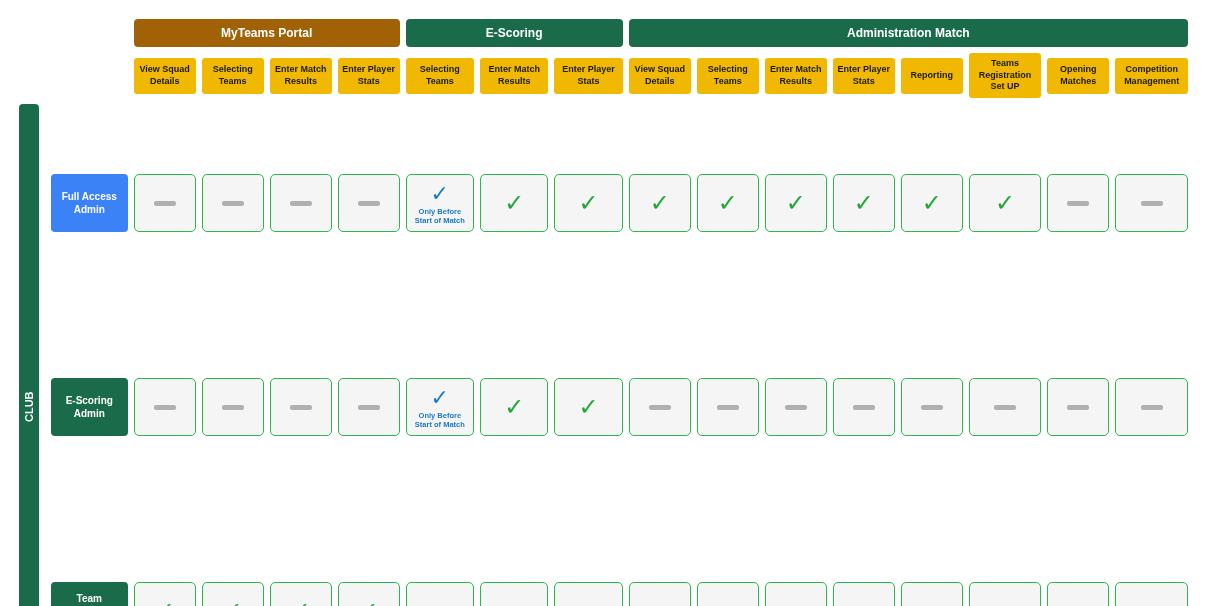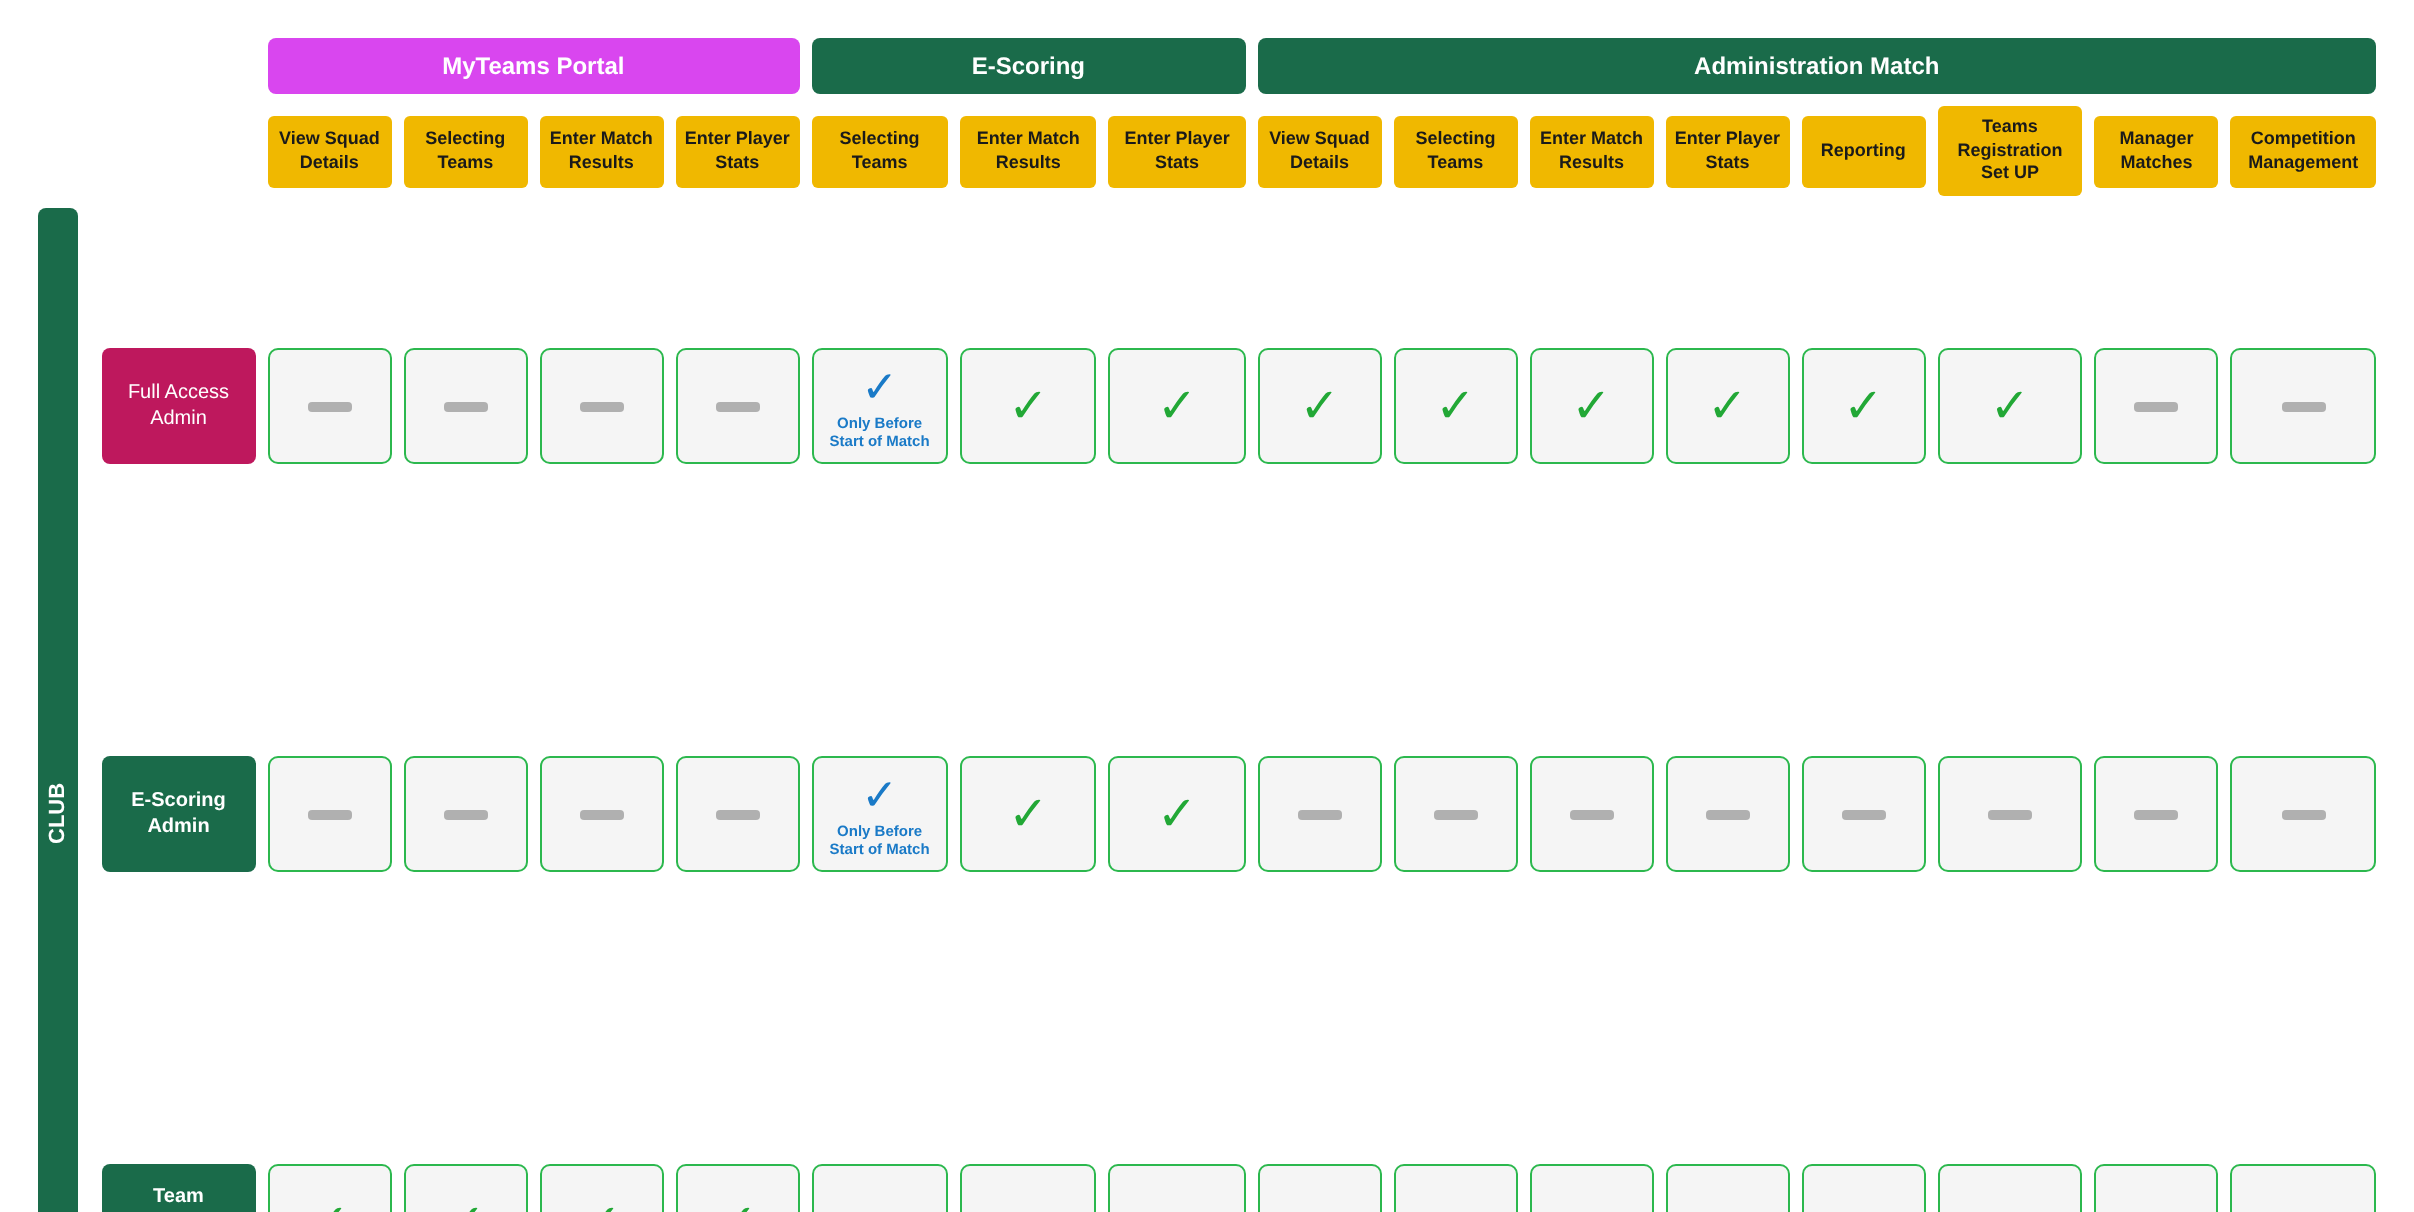--- a/index.html
+++ b/index.html
@@ -14,21 +14,21 @@
 
 <div style="width:1187px; min-height:590px; padding:5px;">
 
   <table style="width:100%; border-collapse:separate; border-spacing:2px;">
 
     <thead>
       <tr>
         <td colspan="2" style="padding:2px;"></td>
 
         <td colspan="4" style="padding:2px;">
-          <div style="background:#d946ef; color:#fff; font-weight:bold; text-align:center; padding:7px 4px; border-radius:4px; font-size:12px;">MyTeams Portal</div>
+          <div style="background:#a16207; color:#fff; font-weight:bold; text-align:center; padding:7px 4px; border-radius:4px; font-size:12px;">MyTeams Portal</div>
         </td>
 
         <td colspan="3" style="padding:2px;">
           <div style="background:#1a6b4a; color:#fff; font-weight:bold; text-align:center; padding:7px 4px; border-radius:4px; font-size:12px;">E-Scoring</div>
         </td>
 
         <td colspan="8" style="padding:2px;">
           <div style="background:#1a6b4a; color:#fff; font-weight:bold; text-align:center; padding:7px 4px; border-radius:4px; font-size:12px;">Administration Match</div>
         </td>
       </tr>
@@ -71,35 +71,35 @@
         <td style="padding:2px; width:62px;">
           <div style="background:#f0b800; color:#1a1a1a; font-weight:bold; text-align:center; padding:5px 2px; border-radius:3px; font-size:9px; line-height:1.3; min-height:36px; display:flex; align-items:center; justify-content:center;">Enter Player Stats</div>
         </td>
         <td style="padding:2px; width:62px;">
           <div style="background:#f0b800; color:#1a1a1a; font-weight:bold; text-align:center; padding:5px 2px; border-radius:3px; font-size:9px; line-height:1.3; min-height:36px; display:flex; align-items:center; justify-content:center;">Reporting</div>
         </td>
         <td style="padding:2px; width:72px;">
           <div style="background:#f0b800; color:#1a1a1a; font-weight:bold; text-align:center; padding:5px 2px; border-radius:3px; font-size:9px; line-height:1.3; min-height:36px; display:flex; align-items:center; justify-content:center;">Teams Registration Set UP</div>
         </td>
         <td style="padding:2px; width:62px;">
-          <div style="background:#f0b800; color:#1a1a1a; font-weight:bold; text-align:center; padding:5px 2px; border-radius:3px; font-size:9px; line-height:1.3; min-height:36px; display:flex; align-items:center; justify-content:center;">Manager Matches</div>
+          <div style="background:#f0b800; color:#1a1a1a; font-weight:bold; text-align:center; padding:5px 2px; border-radius:3px; font-size:9px; line-height:1.3; min-height:36px; display:flex; align-items:center; justify-content:center;">Opening Matches</div>
         </td>
         <td style="padding:2px; width:72px;">
           <div style="background:#f0b800; color:#1a1a1a; font-weight:bold; text-align:center; padding:5px 2px; border-radius:3px; font-size:9px; line-height:1.3; min-height:36px; display:flex; align-items:center; justify-content:center;">Competition Management</div>
         </td>
       </tr>
     </thead>
     <tbody>
 
       <tr>
         <td rowspan="3" style="padding:2px; width:28px;">
           <div style="background:#1a6b4a; color:#fff; font-weight:bold; writing-mode:vertical-rl; transform:rotate(180deg); text-align:center; padding:6px 4px; border-radius:4px; font-size:11px; height:100%; min-height:190px; display:flex; align-items:center; justify-content:center;">CLUB</div>
         </td>
         <td style="padding:2px; width:76px;">
-          <div style="background:#be185d; color:#fff; font-weight:normal; text-align:center; padding:6px 4px; border-radius:4px; font-size:10px; line-height:1.3; min-height:58px; display:flex; align-items:center; justify-content:center;">Full Access Admin</div>
+          <div style="background:#3b82f6; color:#fff; font-weight:bold; text-align:center; padding:6px 4px; border-radius:4px; font-size:10px; line-height:1.3; min-height:58px; display:flex; align-items:center; justify-content:center;">Full Access Admin</div>
         </td>
 
         <td style="padding:2px;">
             <div style="background:#f5f5f5; border:1.5px solid #2cb84e; border-radius:5px; min-height:58px; display:flex; align-items:center; justify-content:center;">
               <span style="display:inline-block;width:22px;height:5px;background:#b0b0b0;border-radius:2px;"></span>
             </div>
           </td>
         <td style="padding:2px;">
             <div style="background:#f5f5f5; border:1.5px solid #2cb84e; border-radius:5px; min-height:58px; display:flex; align-items:center; justify-content:center;">
               <span style="display:inline-block;width:22px;height:5px;background:#b0b0b0;border-radius:2px;"></span>

